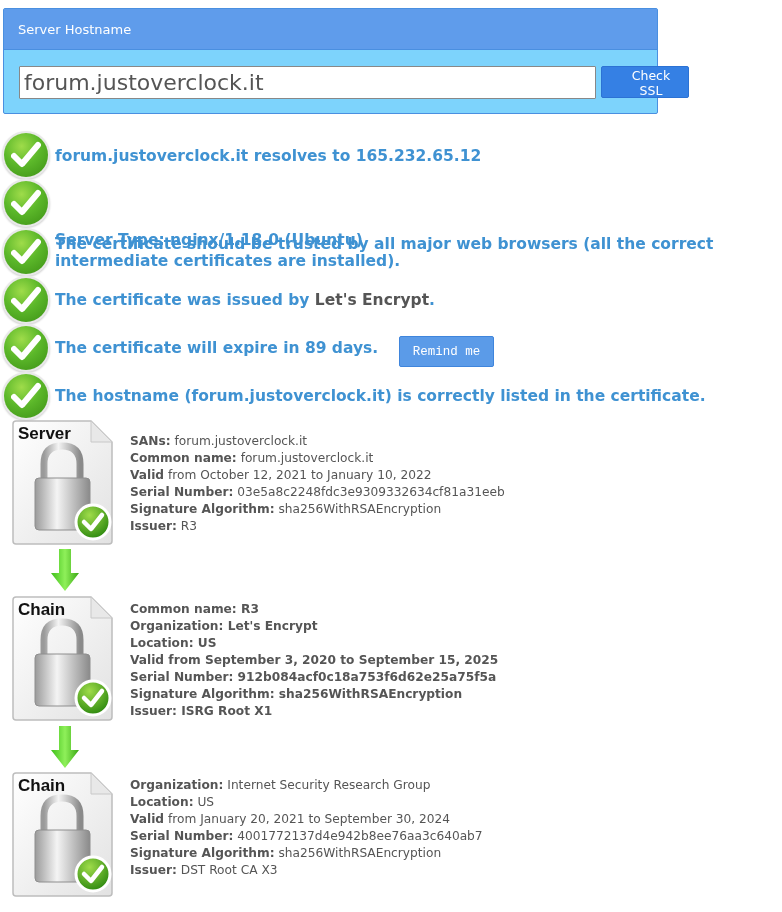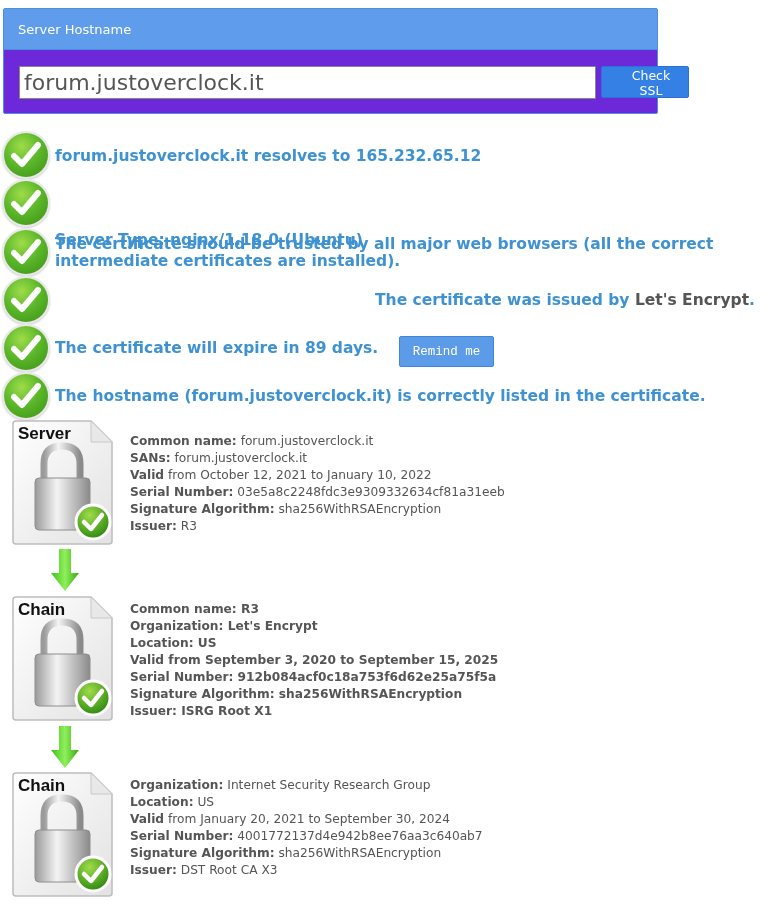--- a/index.html
+++ b/index.html
@@ -4,21 +4,21 @@
   <style>
     * { box-sizing: border-box; }
     html, body { margin: 0; padding: 0; background: #ffffff; }
     body {
       width: 782px; height: 912px; overflow: hidden; position: relative;
       font-family: "DejaVu Sans", "Liberation Sans", sans-serif;
       color: #555;
     }
     .panel {
       position: absolute; left: 3px; top: 8px; width: 655px; height: 106px;
-      border: 1px solid #4a8fe0; border-radius: 2px; background: #6d28d9;
+      border: 1px solid #4a8fe0; border-radius: 2px; background: #7dd3fc;
     }
     .panel-heading {
       height: 41px; background: #5f9ceb; color: #fff;
       font-size: 13px; padding-left: 14px; line-height: 41px;
       border-bottom: 1px solid #4a8fe0;
     }
     .panel-body { position: relative; height: 64px; }
     .host-input {
       position: absolute; left: 15px; top: 16px; width: 577px; height: 33px;
       border: 1px solid #888; border-radius: 1px; padding: 0 4px;
@@ -97,21 +97,21 @@
     </div>
     <div class="check-text" style="top:9px; width:690px;">The certificate should be trusted by all major web browsers (all the correct intermediate certificates are installed).</div>
   </div>
 
   <div class="check-row" style="top:145px;">
     <div class="check-icon" style="top:3px;">
       <svg width="30" height="28" viewBox="0 0 30 28">
           <path d="M3 15 L11 23 L27 4" stroke="#fff" stroke-width="6" fill="none" stroke-linecap="round" stroke-linejoin="round"></path>
         </svg>
     </div>
-    <div class="check-text" style="top:17px;text-align:right;"><span>The certificate was issued by </span><span class="dark">Let's Encrypt</span><span>.</span></div>
+    <div class="check-text" style="top:17px;"><span>The certificate was issued by </span><span class="dark">Let's Encrypt</span><span>.</span></div>
   </div>
 
   <div class="check-row" style="top:193px;">
     <div class="check-icon" style="top:3px;">
       <svg width="30" height="28" viewBox="0 0 30 28">
           <path d="M3 15 L11 23 L27 4" stroke="#fff" stroke-width="6" fill="none" stroke-linecap="round" stroke-linejoin="round"></path>
         </svg>
     </div>
     <div class="check-text" style="top:17px;">
       <span>The certificate will expire in 89 days.</span>
@@ -150,22 +150,22 @@
       <path d="M2 4 Q2 1 5 1 L80 1 L101 22 L101 121 Q101 124 98 124 L5 124 Q2 124 2 121 Z" fill="url(#pg1)" stroke="#bdbdbd" stroke-width="1.5"></path>
       <path d="M80 1 L80 22 L101 22 Z" fill="#e8e8e8" stroke="#c8c8c8"></path>
       <text x="7" y="19" font-family="Liberation Sans, sans-serif" font-weight="bold" font-size="17" fill="#111">Server</text>
       <path d="M33 60 L33 44 Q33 26 51 26 Q69 26 69 44 L69 60" fill="none" stroke="url(#lk1)" stroke-width="7"></path>
       <rect x="24" y="58" width="55" height="52" rx="4" fill="url(#lk1)" stroke="#8e8e8e"></rect>
       <circle cx="82" cy="102" r="17" fill="url(#gc1)" stroke="#ffffff" stroke-width="3"></circle>
       <path d="M73 102 L80 109 L91 95" stroke="#fff" stroke-width="4.5" fill="none" stroke-linecap="round" stroke-linejoin="round"></path>
     </svg>
   </div>
   <div class="cert-details" style="top:13px;">
+    <div><b>SANs:</b> <span>forum.justoverclock.it</span></div>
     <div><b>Common name:</b> <span>forum.justoverclock.it</span></div>
-    <div><b>SANs:</b> <span>forum.justoverclock.it</span></div>
     <div><b>Valid</b> <span>from October 12, 2021 to January 10, 2022</span></div>
     <div><b>Serial Number:</b> <span>03e5a8c2248fdc3e9309332634cf81a31eeb</span></div>
     <div><b>Signature Algorithm:</b> <span>sha256WithRSAEncryption</span></div>
     <div><b>Issuer:</b> <span>R3</span></div>
   </div>
 </div>
 
 <div class="arrow" style="top:549px;">
   <svg width="28" height="42" viewBox="0 0 28 42">
       <defs>

